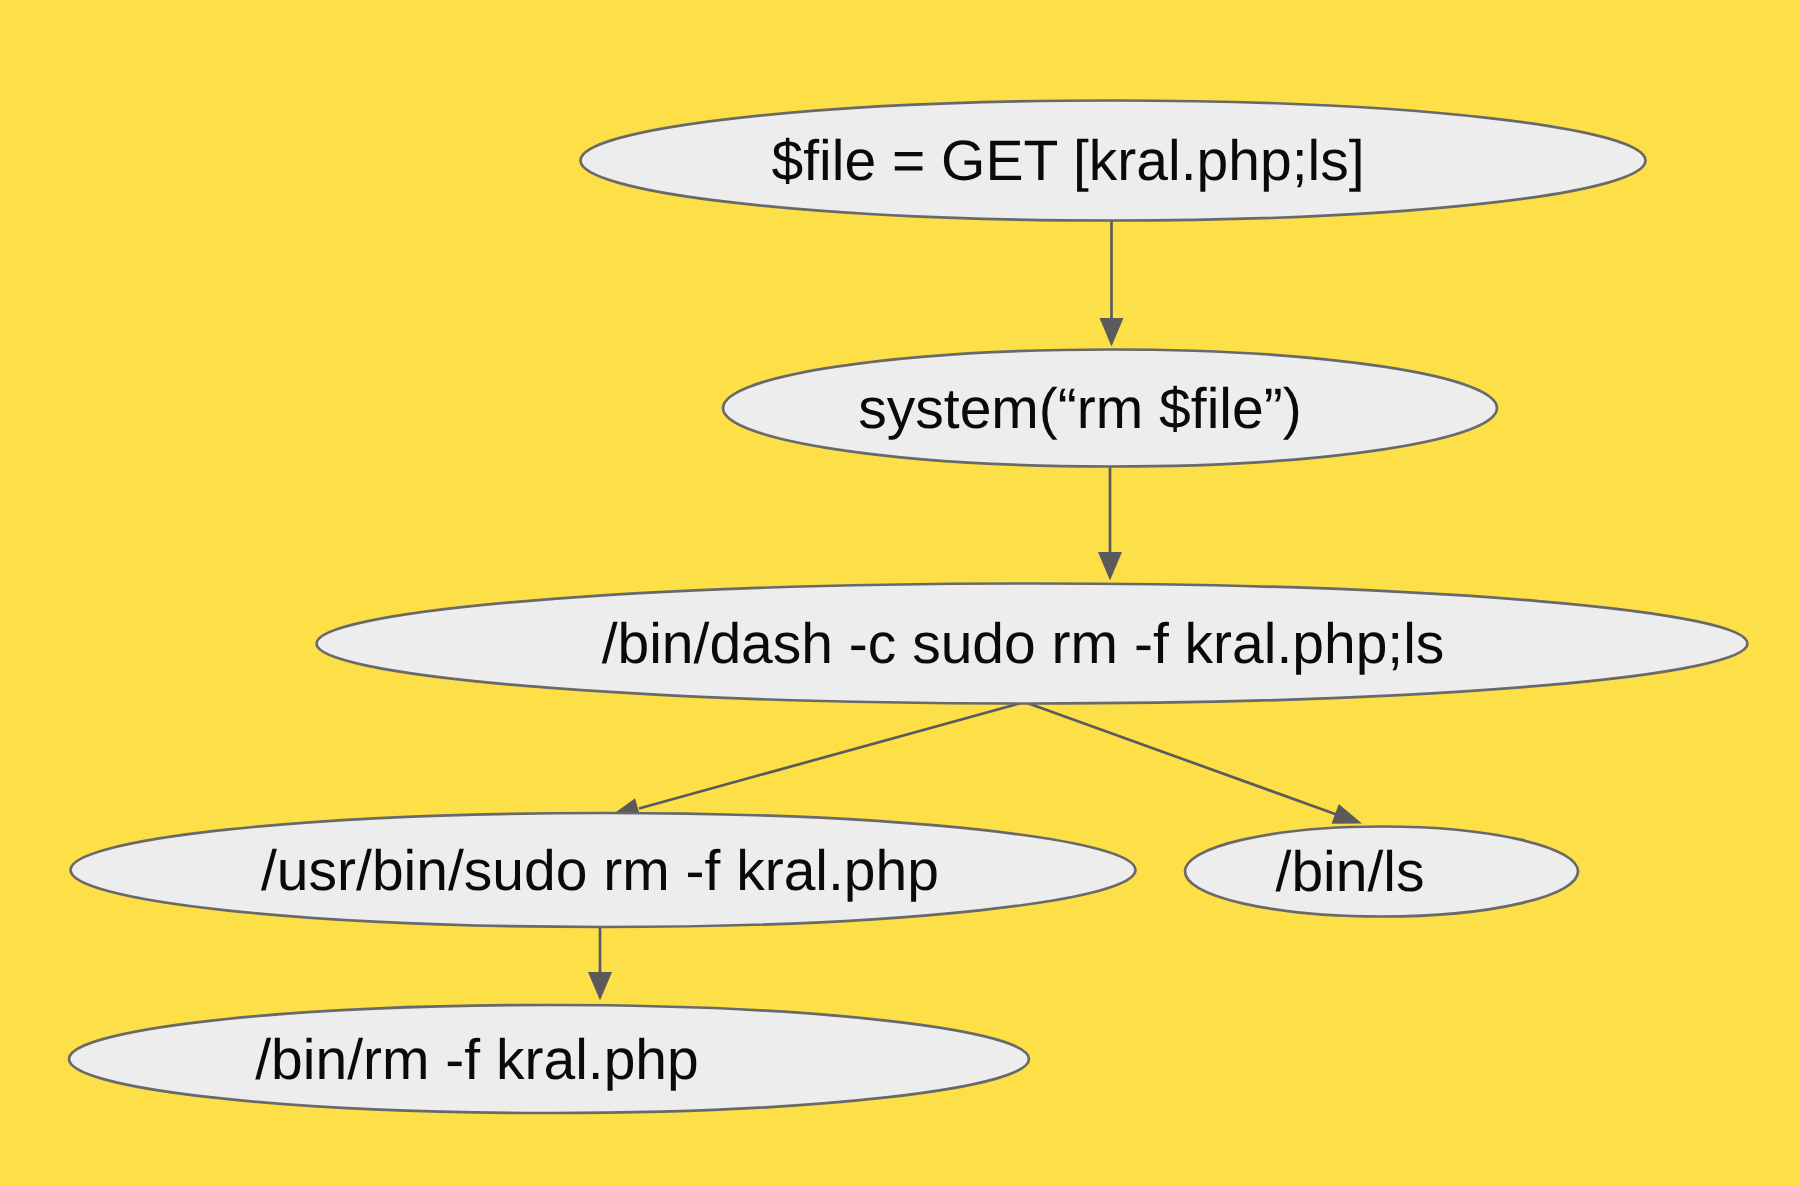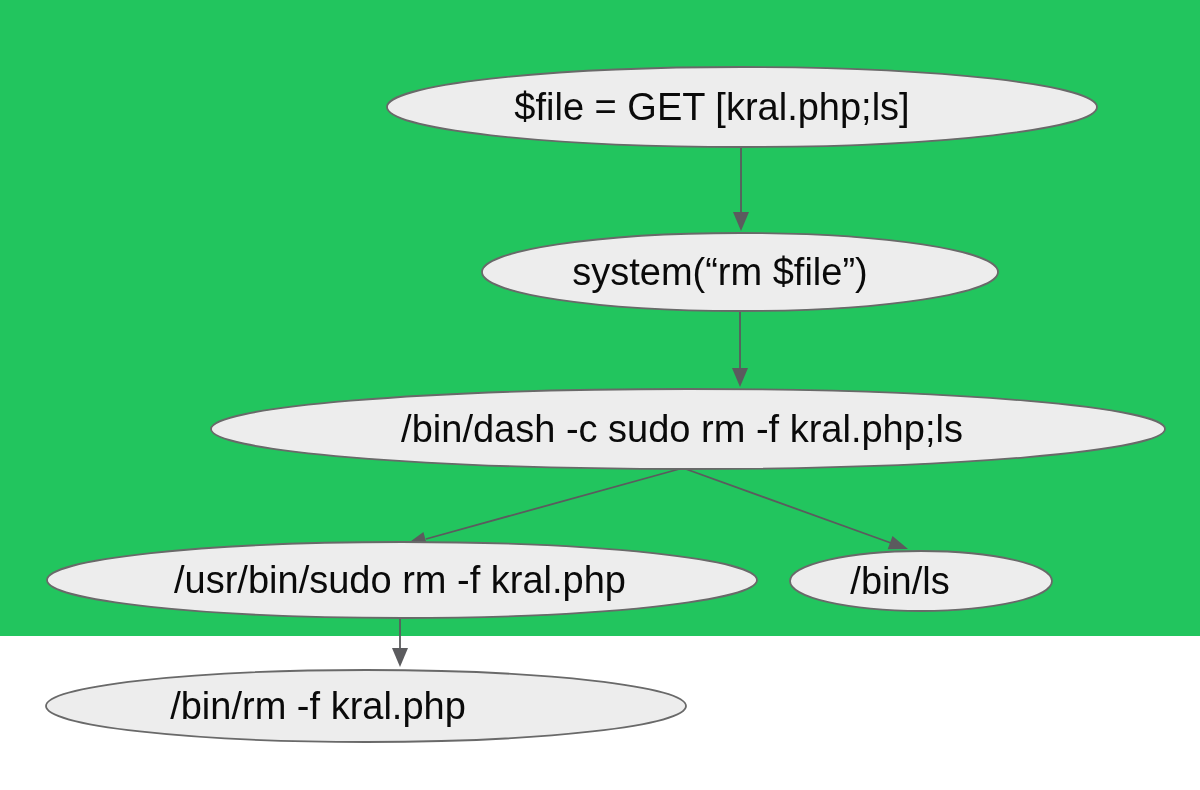--- a/index.html
+++ b/index.html
@@ -7,22 +7,22 @@
     padding: 0;
     background: #ffffff;
     width: 1200px;
     height: 790px;
     overflow: hidden;
     font-family: "Liberation Sans", sans-serif;
   }
   .canvas {
     position: relative;
     width: 1200px;
-    height: 636px;
-    background: #22c55e;
+    height: 790px;
+    background: #fde047;
   }
   svg { display: block; }
   .node-ellipse {
     stroke-width: 1.8px;
   }
   .node-label {
     font-family: "Liberation Sans", sans-serif;
     font-size: 38px;
     text-anchor: middle;
   }

